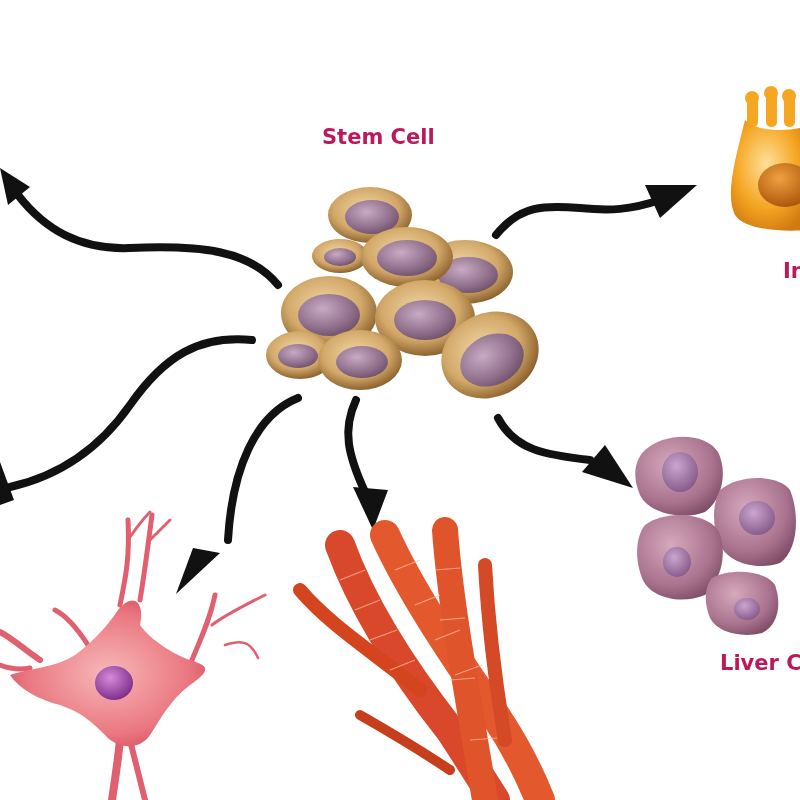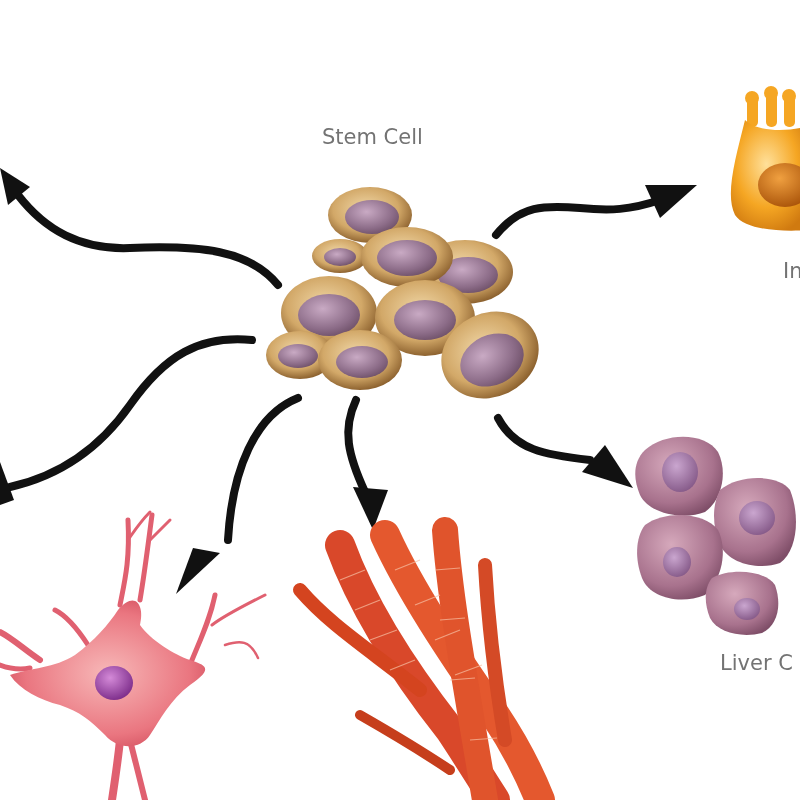--- a/index.html
+++ b/index.html
@@ -2,22 +2,23 @@
 <html><head>
   <meta charset="utf-8">
   <style>
     html, body { margin: 0; padding: 0; background: #ffffff; }
     body { width: 800px; height: 800px; overflow: hidden; position: relative; }
     #stage { position: absolute; left: 0; top: 0; width: 800px; height: 800px; }
     .label {
       position: absolute;
       font-family: "DejaVu Sans", sans-serif;
       font-size: 21px;
-      color: #737373;
+      color: #be185d;
       white-space: nowrap;
+      font-weight: bold;
     }
     #lbl-stem { left: 322px; top: 125px; }
     #lbl-intestine { left: 783px; top: 259px; }
     #lbl-liver { left: 720px; top: 651px; }
   </style>
 </head>
 <body>
 
 <svg id="stage" viewBox="0 0 800 800" xmlns="http://www.w3.org/2000/svg">
   <defs>

